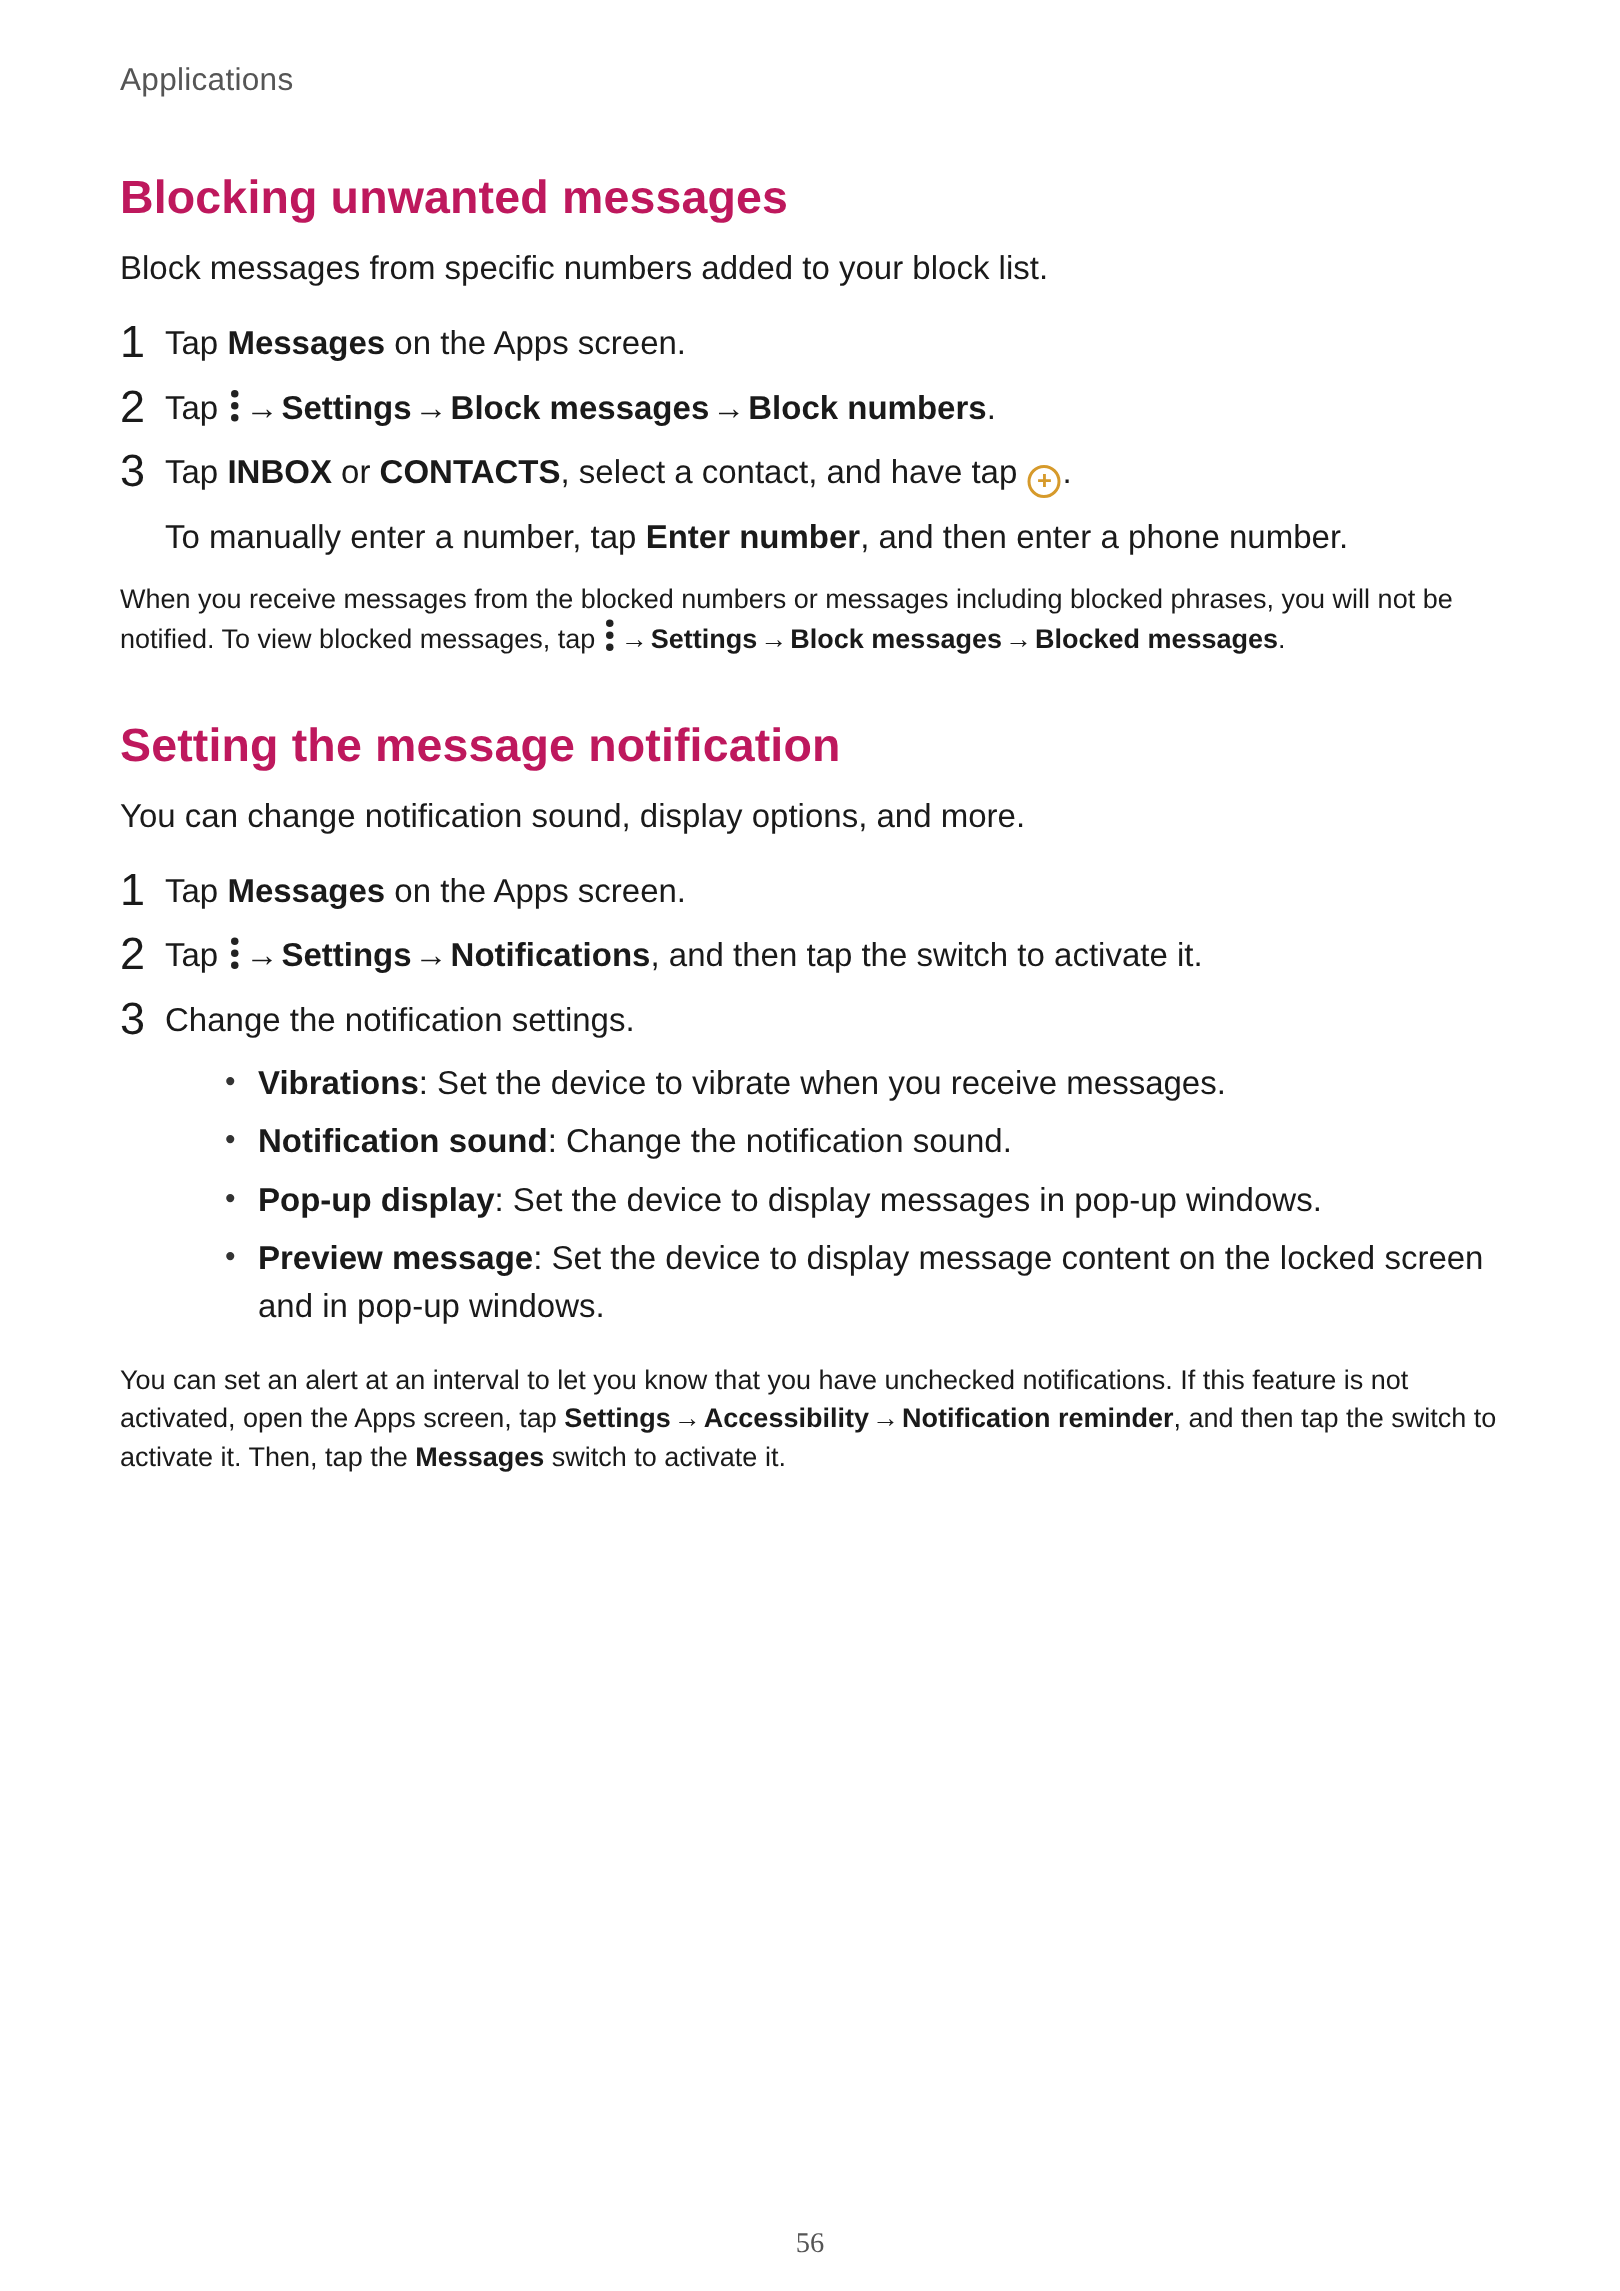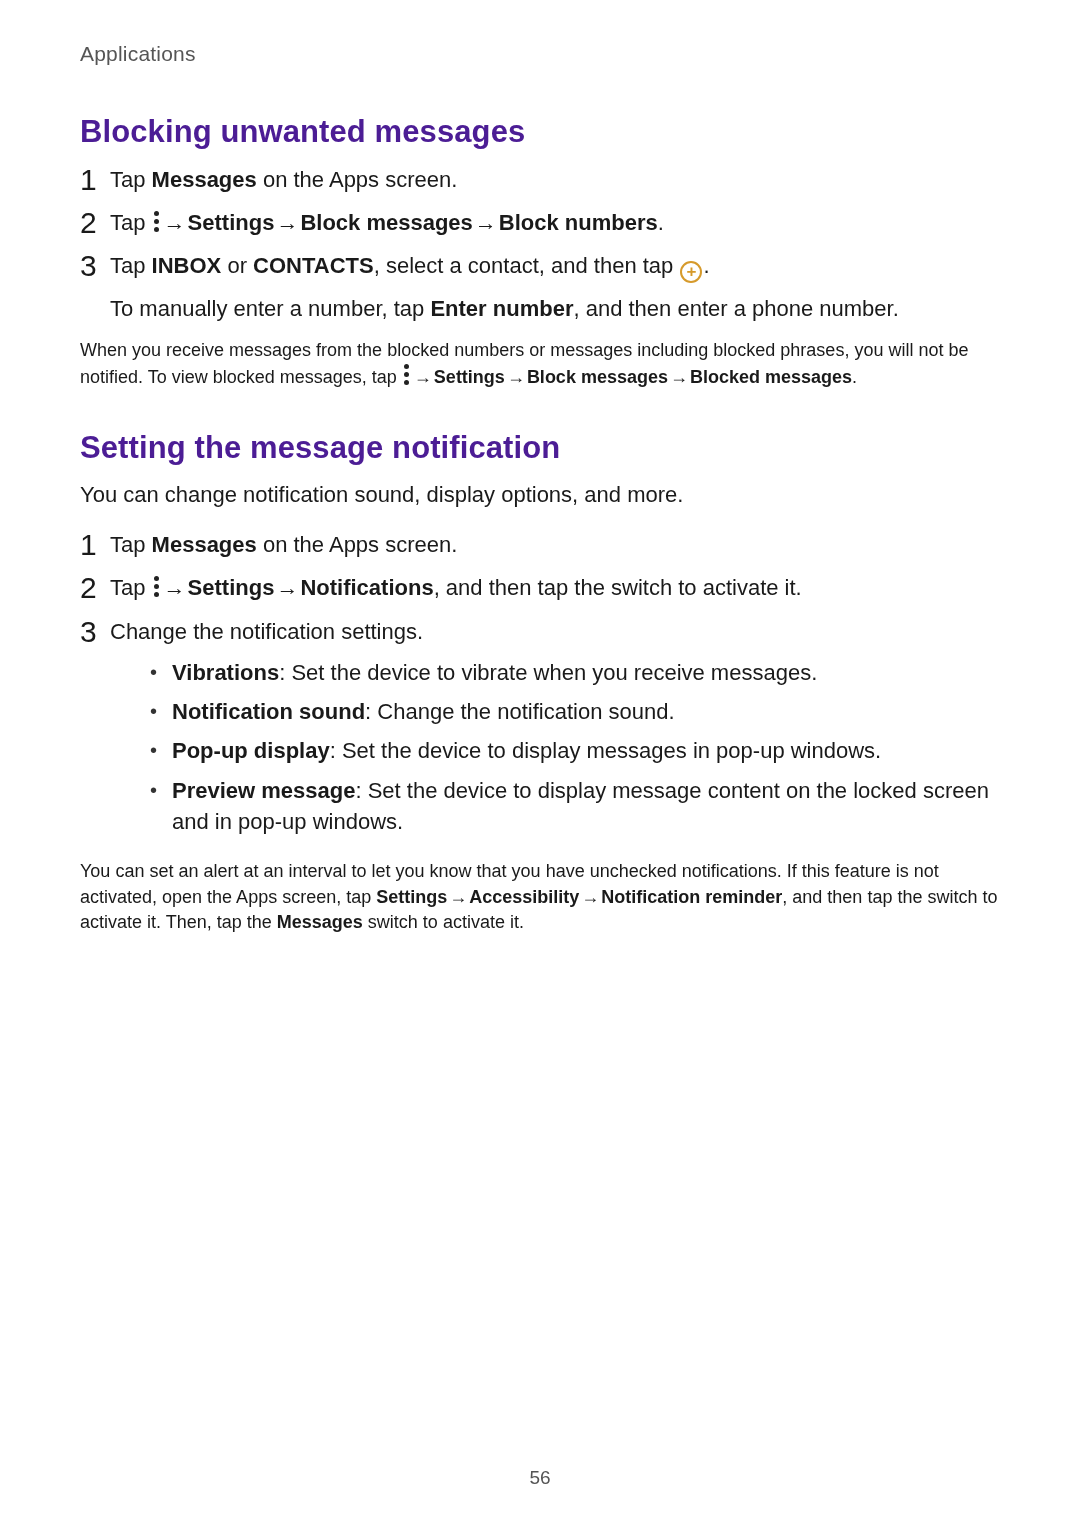--- a/index.html
+++ b/index.html
@@ -20,21 +20,21 @@
     border-radius: 32px;
   }
   .header {
     font-size: 21px;
     color: #555;
     letter-spacing: 0.2px;
   }
   h2.section {
     font-size: 31px;
     font-weight: 600;
-    color: #4c1d95;
+    color: #be185d;
     margin: 48px 0 14px 0;
     letter-spacing: 0.1px;
   }
   h2.section.second {
     margin-top: 40px;
   }
   .lead {
     font-size: 22px;
     margin: 0 0 18px 0;
     line-height: 1.4;
@@ -141,56 +141,58 @@
     font-size: 20px;
     color: #333;
   }
   h3.subhead {
     font-size: 26px;
     font-weight: 700;
     margin: 36px 0 12px 0;
   }
   .pagenum {
     position: absolute;
-    bottom: 38px;
+    bottom: 20px;
     left: 0;
     width: 100%;
     text-align: center;
     font-size: 19px;
     color: #555;
+    font-family: Liberation Serif, serif;
   }
 </style>
 </head>
 <body>
 
 <div class="page">
 
   <div class="header">Applications</div>
 
   <h2 class="section">Blocking unwanted messages</h2>
+  <p class="lead">Block messages from specific numbers added to your block list.</p>
 
   <ol class="steps">
     <li class="step">
       <span class="num">1</span>
       <span class="body">
         <span>Tap </span><b>Messages</b><span> on the Apps screen.</span>
       </span>
     </li>
 
     <li class="step">
       <span class="num">2</span>
       <span class="body">
         <span>Tap </span><span class="more-icon"><span></span></span><span class="arrow"> → </span><b>Settings</b><span class="arrow"> → </span><b>Block messages</b><span class="arrow"> → </span><b>Block numbers</b><span>.</span>
       </span>
     </li>
 
     <li class="step">
       <span class="num">3</span>
       <span class="body">
-        <span>Tap </span><b>INBOX</b><span> or </span><b>CONTACTS</b><span>, select a contact, and then tap </span><span class="plus-icon">+</span><span>.</span>
+        <span>Tap </span><b>INBOX</b><span> or </span><b>CONTACTS</b><span>, select a contact, and have tap </span><span class="plus-icon">+</span><span>.</span>
         <div class="substep">
           <span>To manually enter a number, tap </span><b>Enter number</b><span>, and then enter a phone number.</span>
         </div>
       </span>
     </li>
   </ol>
 
   <p class="para">
     <span>When you receive messages from the blocked numbers or messages including blocked phrases, you will not be notified. To view blocked messages, tap </span><span class="more-icon"><span></span></span><span class="arrow"> → </span><b>Settings</b><span class="arrow"> → </span><b>Block messages</b><span class="arrow"> → </span><b>Blocked messages</b><span>.</span>
   </p>

